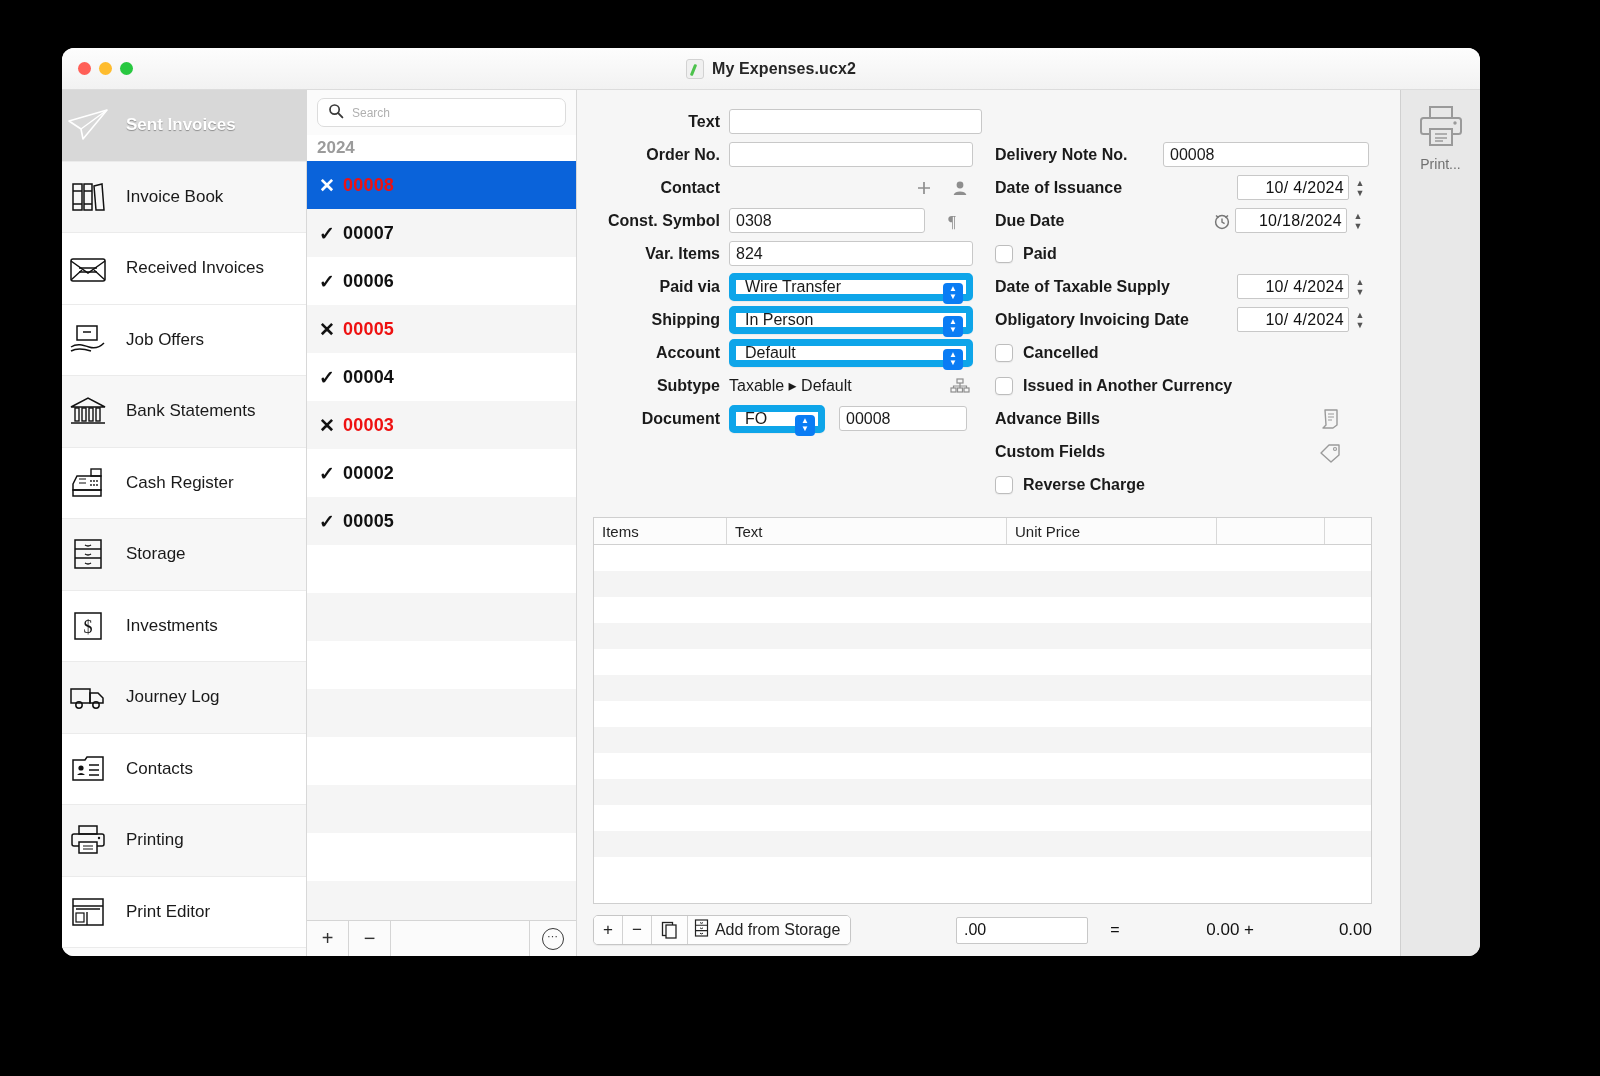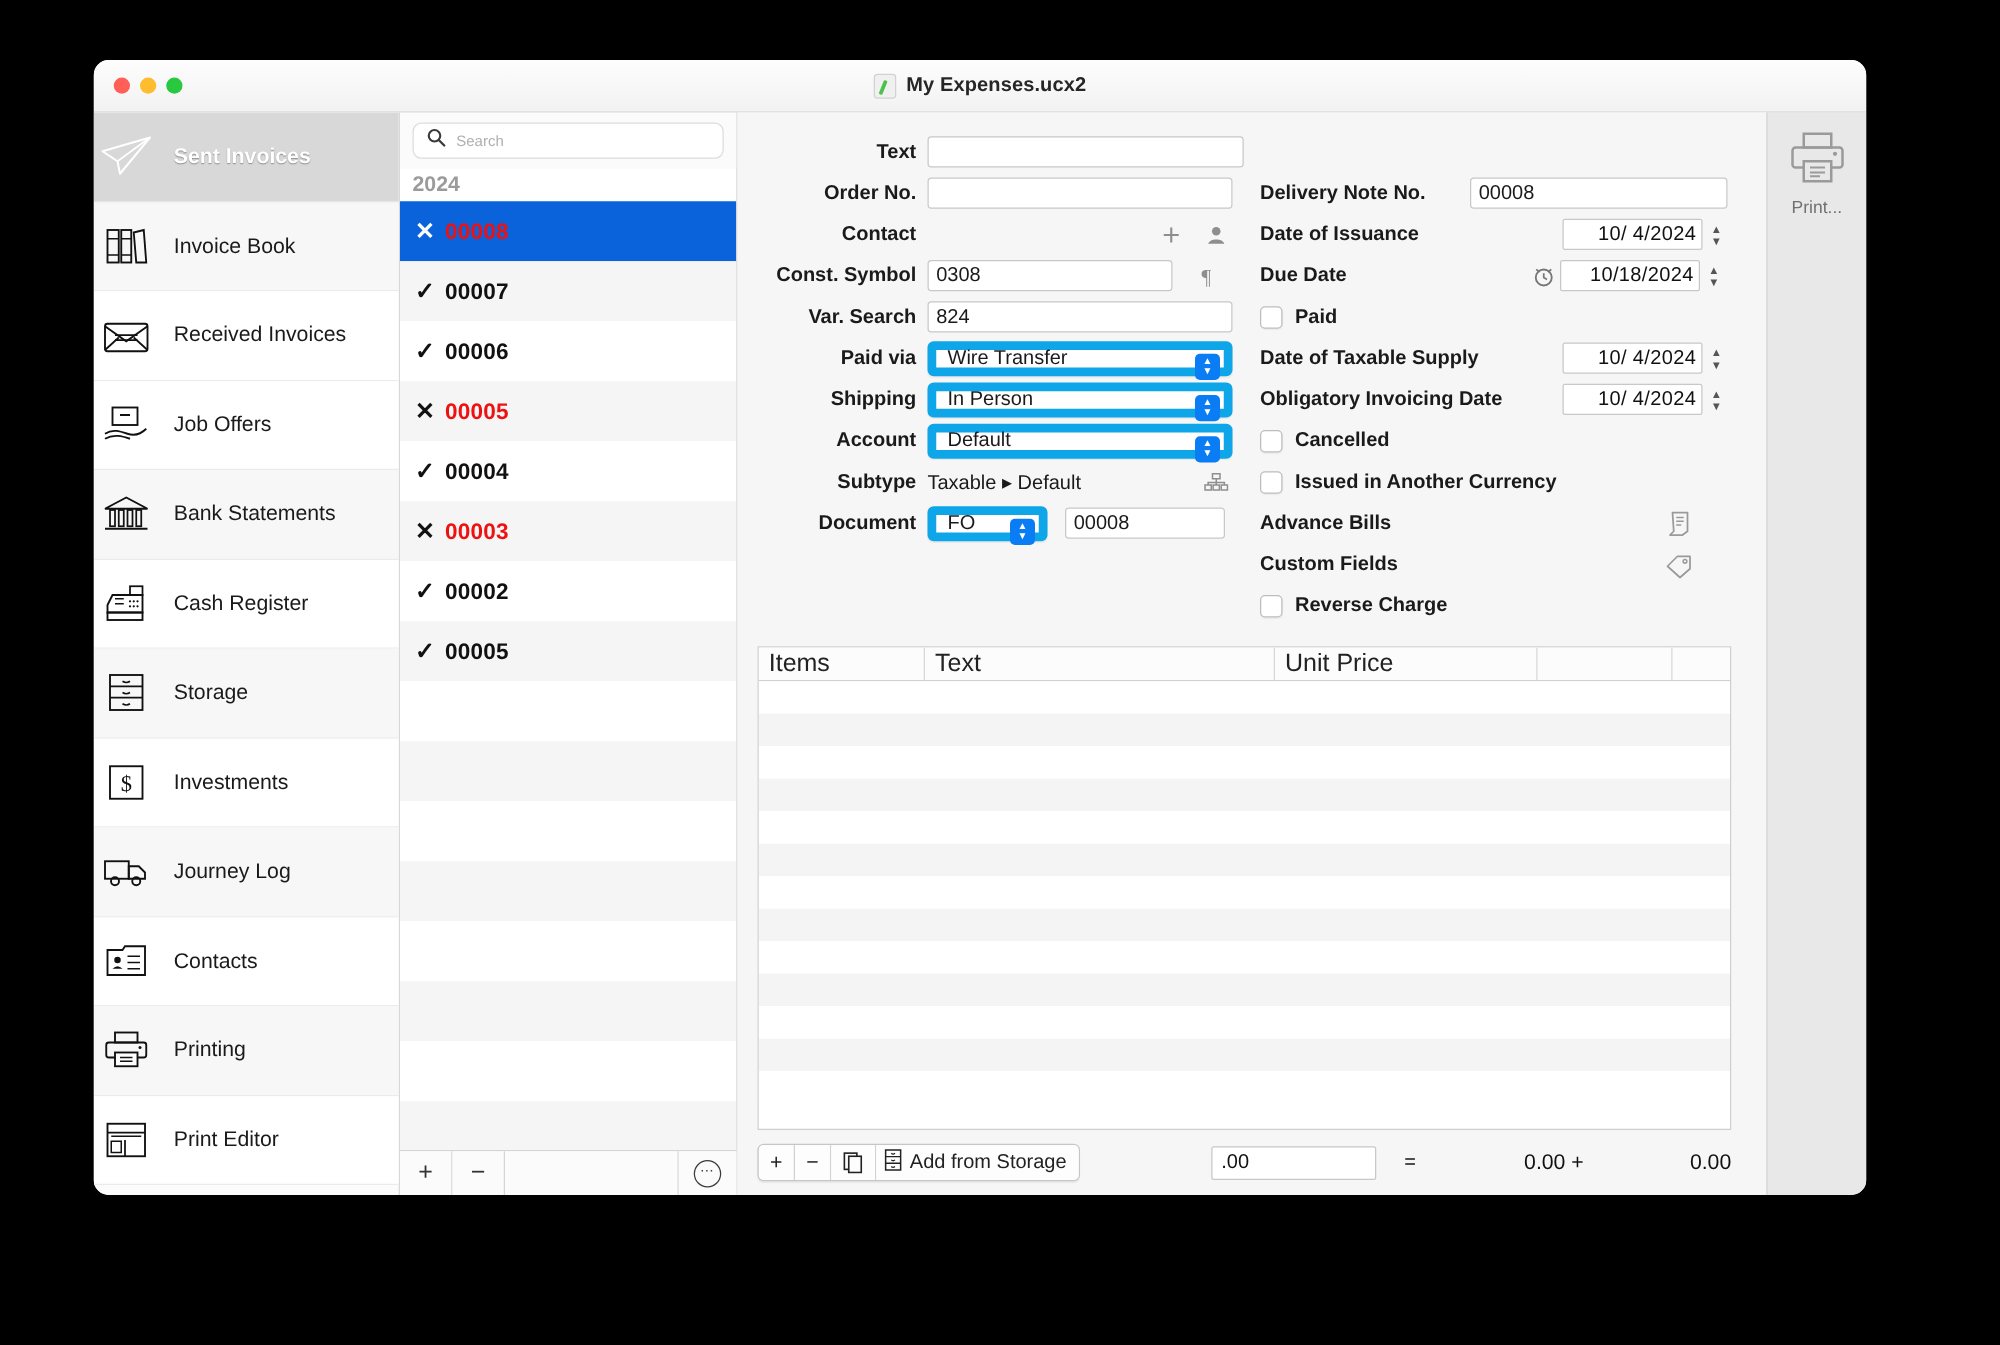--- a/index.html
+++ b/index.html
@@ -7,21 +7,21 @@
     width: 1600px; height: 1076px;
     background: #000000;
     font-family: "Liberation Sans", sans-serif;
     overflow: hidden;
   }
   .desktop { position: relative; width: 1600px; height: 1076px; background: #000; }
 
   
   .window {
     position: absolute;
-    left: 75px; top: 48px;
+    left: 62px; top: 48px;
     width: 1418px; height: 908px;
     background: #f6f6f6;
     border-radius: 12px;
     overflow: hidden;
     box-shadow: 0 22px 60px rgba(0,0,0,0.55);
     display: flex; flex-direction: column;
   }
 
   
   .titlebar {
@@ -235,21 +235,21 @@
     display: flex; flex-direction: column;
     overflow: hidden;
   }
   .ith {
     height: 27px; flex: 0 0 27px;
     background: #fcfcfc; border-bottom: 1px solid #d0d0d0;
     display: flex; align-items: stretch;
   }
   .ith-cell {
     display: flex; align-items: center;
-    font-size: 20px; color: #222; padding-left: 8px;
+    font-size: 15px; color: #222; padding-left: 8px;
     border-right: 1px solid #d8d8d8;
   }
   .ith-cell:last-child { border-right: none; }
   .c1 { width: 133px; flex: 0 0 133px; }
   .c2 { width: 280px; flex: 0 0 280px; }
   .c3 { width: 210px; flex: 0 0 210px; }
   .c4 { width: 108px; flex: 0 0 108px; }
   .c5 { flex: 1; }
   .itrow { height: 26px; background: #ffffff; }
   .itrow.alt { background: #f4f4f4; }
@@ -577,21 +577,21 @@
                 <span class="flabel">Const. Symbol</span>
                 <span class="tinput w-num">0308</span>
                 <span class="icon-btn" style="margin-left:14px;">
                   <svg width="16" height="18" viewBox="0 0 16 18">
                       <text x="8" y="15" font-size="17" font-family="serif" text-anchor="middle" fill="#8e8e8e">¶</text>
                     </svg>
                 </span>
               </div>
 
               <div class="frow">
-                <span class="flabel">Var. Search</span>
+                <span class="flabel">Var. Items</span>
                 <span class="tinput w-med">824</span>
               </div>
 
               <div class="frow">
                 <span class="flabel">Paid via</span>
                 <span class="popup">
                   <span>Wire Transfer</span>
                   <span class="stepper">▲<br>▼</span>
                 </span>
               </div>

